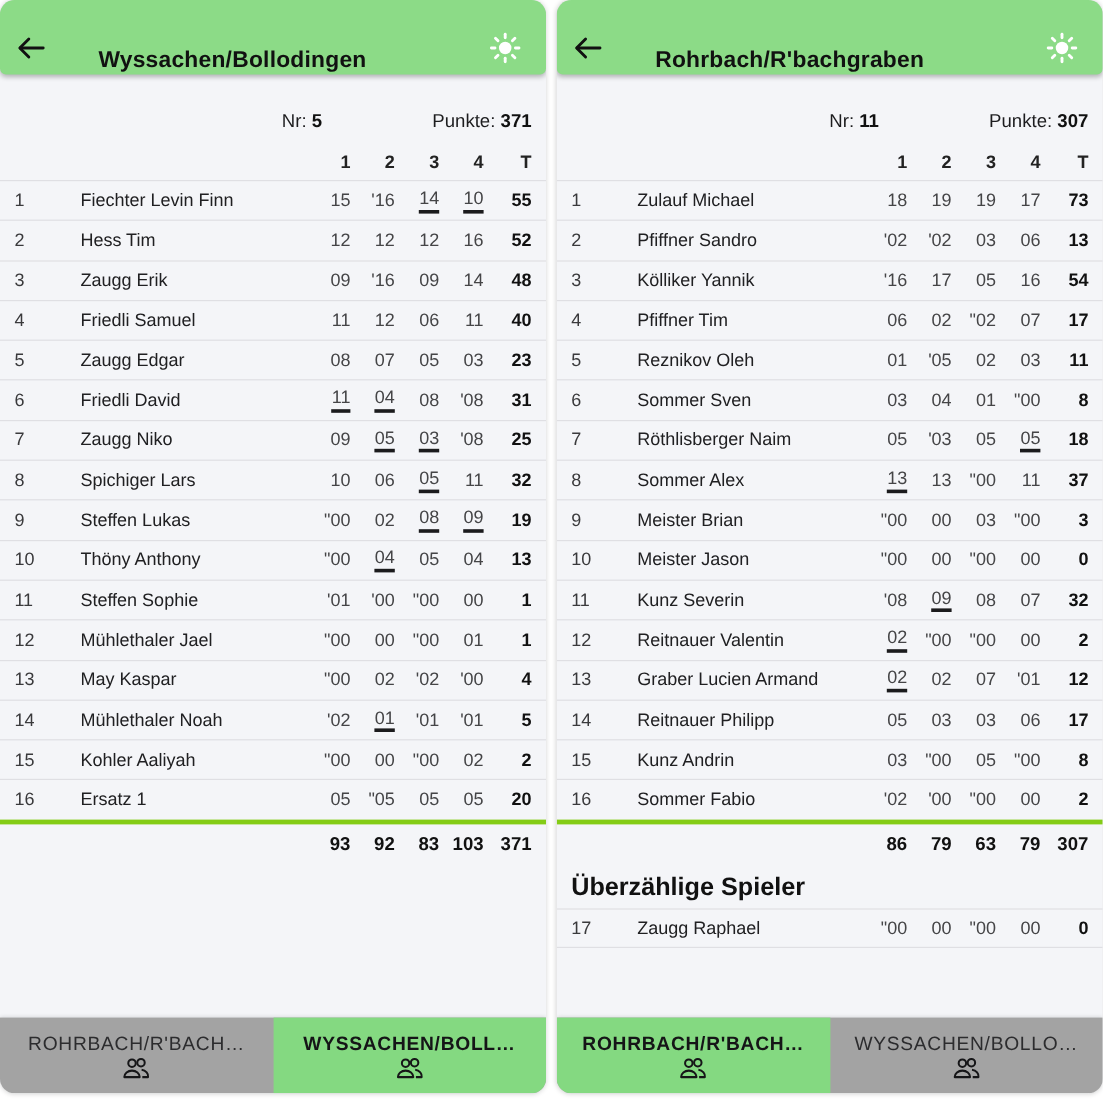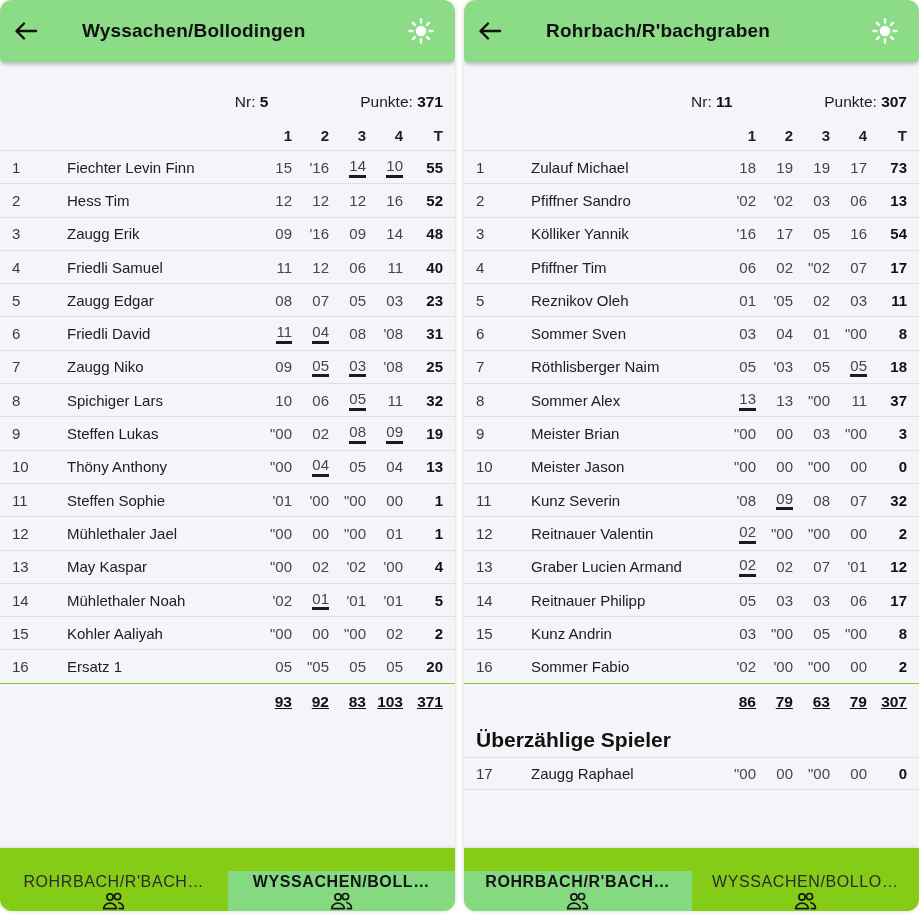--- a/index.html
+++ b/index.html
@@ -5,21 +5,21 @@
   * { box-sizing: border-box; margin: 0; padding: 0; }
   html,body { width: 919px; height: 919px; background:#ffffff;
     font-family:"Liberation Sans","DejaVu Sans",sans-serif; color:#1c1c1e; }
   .screens { display:flex; gap:9px; width:919px; height:911px; }
   .screen { width:455px; height:911px; background:#F4F5F8; border-radius:12px;
     overflow:hidden; display:flex; flex-direction:column; position:relative;
     box-shadow:0 0 4px rgba(0,0,0,.18); }
 
   
   .appbar { height:62px; background:#8CDB87; border-radius:10px 10px 5px 5px;
-    box-shadow:0 2px 4px rgba(0,0,0,.28); display:flex; align-items:center;
+    box-shadow:0 2px 4px rgba(0,0,0,.28); display:flex; align-items:flex-end;
     padding:0 12px; flex:0 0 auto; position:relative; z-index:3; }
   .backbtn { width:44px; height:44px; border:none; background:transparent; cursor:pointer;
     display:flex; align-items:center; justify-content:flex-start; }
   .apptitle { font-size:19px; font-weight:bold; color:#111; padding-left:26px; letter-spacing:.2px; }
   .sunbtn { margin-left:auto; width:44px; height:44px; border:none; background:transparent;
     cursor:pointer; display:flex; align-items:center; justify-content:center; }
 
   
   .meta { position:relative; height:34px; margin-top:24px; flex:0 0 auto; font-size:15.5px; }
   .meta .nr { position:absolute; right:41%; top:7px; white-space:nowrap; }
@@ -32,32 +32,32 @@
   .colheads { height:30px; font-weight:bold; font-size:15px; color:#222; flex:0 0 auto; }
   .colheads span { text-align:right; }
 
   .row { height:33.3px; border-top:1px solid #DFDFE3; font-size:15px; }
   .rnum { color:#3a3a3c; }
   .rname { color:#202022; padding-left:0; white-space:nowrap; overflow:hidden;margin-left:25px; }
   .score { text-align:right; color:#454547; white-space:nowrap; }
   .score .d.u { display:inline-block; border-bottom:3px solid #1b1b1d; padding-bottom:1px; line-height:1.05; }
   .rtotal { text-align:right; font-weight:bold; color:#111; }
 
-  .totalsrow { height:38px; border-top:1px solid #84cc16; font-weight:bold; font-size:15.5px;
-    color:#111; flex:0 0 auto;text-decoration:underline; }
+  .totalsrow { height:38px; border-top:4px solid #84cc16; font-weight:bold; font-size:15.5px;
+    color:#111; flex:0 0 auto; }
   .totalsrow span { text-align:right; }
 
   .section-title { font-weight:bold; font-size:21px; color:#111; padding:7px 12px 5px; flex:0 0 auto; }
   .extra .row:last-child { border-bottom:1px solid #DFDFE3; }
 
   .flexspacer { flex:1 1 auto; }
 
   
-  .tabbar { height:63px; display:flex; flex:0 0 auto; background:#84cc16;
-    box-shadow:0 -1px 3px rgba(0,0,0,.10);align-items:flex-end; }
+  .tabbar { height:63px; display:flex; flex:0 0 auto; background:#a3a3a3;
+    box-shadow:0 -1px 3px rgba(0,0,0,.10); }
   .tab { flex:1 1 50%; display:flex; flex-direction:column; align-items:center;
     justify-content:center; gap:1px; cursor:pointer; padding-top:2px; }
   .tab .tlabel { font-size:16px; letter-spacing:.6px; color:#2c2c2e; white-space:nowrap; }
   .tab.active { background:#84D981; }
   .tab.active .tlabel { font-weight:bold; color:#151517; }
   .rowsbox { flex:0 0 auto; }
 </style>
 </head>
 <body>
 

